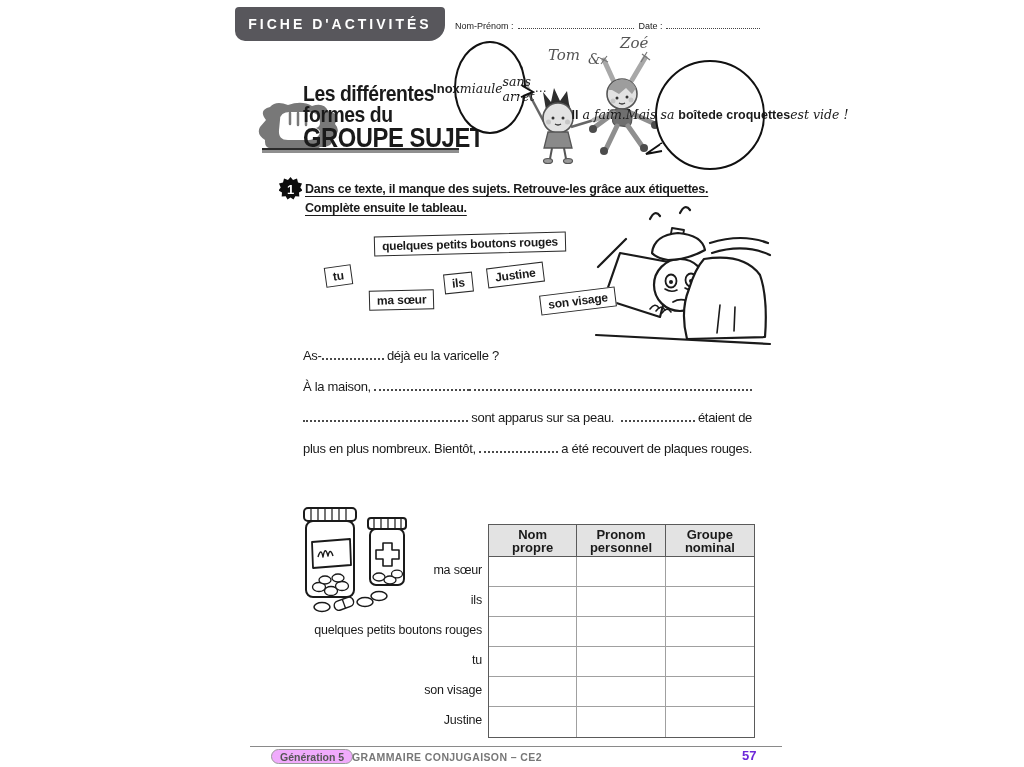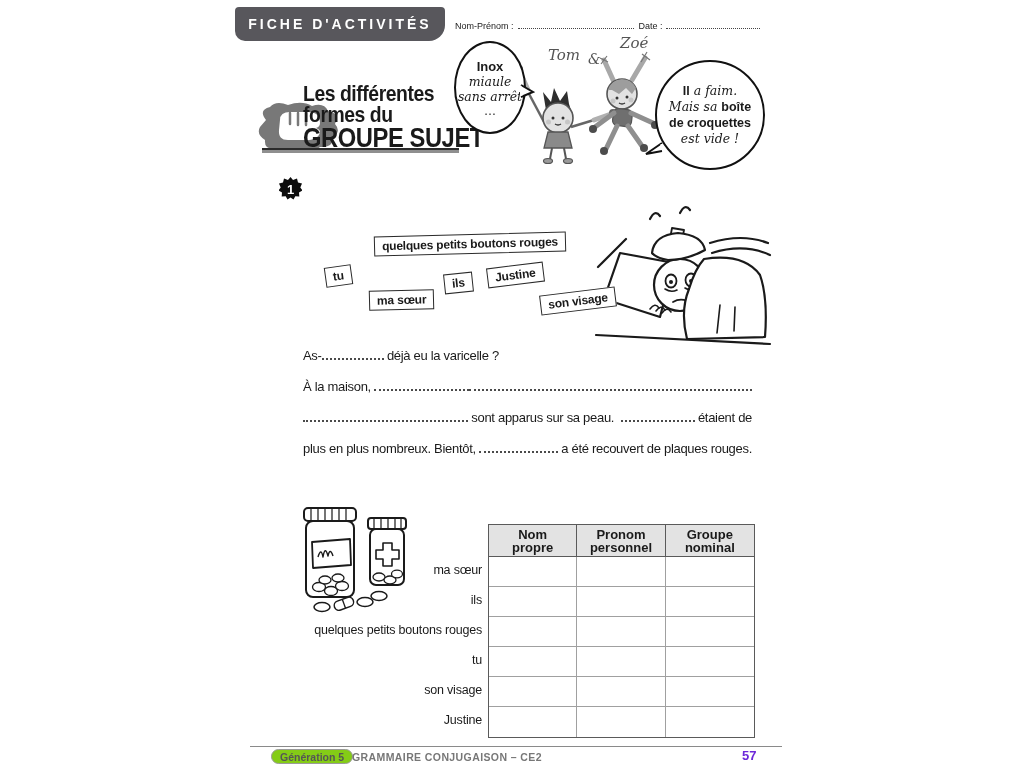--- a/index.html
+++ b/index.html
@@ -15,21 +15,21 @@
   .dotline { border-bottom:1.5px dotted #444; height:1px; align-self:flex-end; margin:0 4px 2px 4px; }
   #dots-name { flex:1.25; } #dots-date { flex:1; }
 
   
   #title { left:303px; top:83px; width:260px; transform:scaleX(0.88); transform-origin:0 0; }
   .t12 { font-size:22px; font-weight:800; letter-spacing:-0.5px; line-height:21px; white-space:nowrap; }
   .t3  { font-size:27px; font-weight:800; letter-spacing:-0.5px; line-height:26px; white-space:nowrap; }
   #title-underline { left:262px; top:148px; width:197px; height:5px; background:#8f8f8f; border-top:2px solid #2b2b2b; }
 
   
-  .bubble { background:#fff; border:2px solid #111; display:flex; flex-direction:column; align-items:center; justify-content:center; text-align:center; z-index:3; }
+  .bubble { background:#fff; border:2px solid #111; display:flex; flex-direction:row; align-items:center; justify-content:center; text-align:left; z-index:3; }
   #bubble-left { left:454px; top:41px; width:72px; height:93px; border-radius:50%; padding-top:2px; }
   #bubble-right { left:655px; top:60px; width:110px; height:110px; border-radius:50%; }
   .script { font-family:"DejaVu Serif",serif; font-style:italic; }
   .bL1 { font-weight:bold; font-size:13px; }
   .bL2 { font-size:12.5px; line-height:15px; }
   .bR  { font-size:12.5px; line-height:16px; white-space:nowrap; }
   .bbold { font-weight:bold; font-family:"Liberation Sans",sans-serif; font-style:normal; font-size:12.5px; }
   .tail { z-index:4; }
 
   
@@ -58,21 +58,21 @@
   #table-body { display:grid; grid-template-columns:1fr 1fr 1fr; }
   .td { height:30px; border-right:1px solid var(--cell-border,#a0a0a0); border-bottom:1px solid var(--cell-border,#a0a0a0); background:#fff; }
   .td:nth-child(3n) { border-right:none; }
   .td:nth-last-child(-n+3) { border-bottom:none; }
   #row-labels { left:290px; top:555px; width:192px; }
   .rlabel { height:30px; display:flex; align-items:center; justify-content:flex-end; font-size:12.5px; letter-spacing:-0.2px; white-space:nowrap; }
 
   
   #footer-line { left:250px; top:746px; width:532px; border-top:1.5px solid #8a8a8a; }
   #footer-badge { left:271px; top:749px; border:1.5px solid #9a9a9a; border-radius:9px; padding:0.5px 8px;
-    font-size:10.5px; font-weight:bold; color:#555; background:#84cc16; }
+    font-size:10.5px; font-weight:bold; color:#555; background:#f0abfc; }
   #footer-series { left:352px; top:751px; font-size:10.5px; font-weight:bold; color:#777; letter-spacing:0.4px;text-align:right; }
   #page-number { left:742px; top:748px; font-size:13px; font-weight:bold; color:#6d28d9; }
 </style>
 </head>
 <body>
 
 <div id="page">
 
   <div id="banner" class="abs">FICHE D'ACTIVITÉS</div>
   <div id="namedate" class="abs">
@@ -164,20 +164,24 @@
   <svg class="abs tail" style="left:645px; top:140px;" width="18" height="18" viewBox="0 0 18 18">
     <path d="M17,3 L1,14 L17,11" fill="#fff" stroke="#111" stroke-width="2"></path>
     <path d="M17,4 L17,10" stroke="#fff" stroke-width="3"></path>
   </svg>
 
   <svg id="ex-badge" class="abs" viewBox="0 0 23 23">
     <polygon points="11.5,0 14,3 18,1.5 19,5.5 23,6.5 21.3,10.5 23.5,13.5 20,15.5 20.3,19.5 16.3,19.3 14.5,22.5 11.5,20.5 8.5,22.5 6.7,19.3 2.7,19.5 3,15.5 -0.5,13.5 1.7,10.5 0,6.5 4,5.5 5,1.5 9,3" fill="#0d0d0d"></polygon>
     <text x="11.5" y="16.5" text-anchor="middle" font-size="13" font-weight="bold" fill="#fff">1</text>
   </svg>
 
+  <div id="instruction" class="abs">
+    <div>Dans ce texte, il manque des sujets. Retrouve-les grâce aux étiquettes.</div>
+    <div>Complète ensuite le tableau.</div>
+  </div>
 
   <div class="tag" style="left:374px; top:234px; transform:rotate(-1.5deg);">quelques petits boutons rouges</div>
   <div class="tag" style="left:325px; top:266px; transform:rotate(-8deg);">tu</div>
   <div class="tag" style="left:444px; top:273px; transform:rotate(-6deg);">ils</div>
   <div class="tag" style="left:487px; top:265px; transform:rotate(-7deg);">Justine</div>
   <div class="tag" style="left:369px; top:290px; transform:rotate(-1.5deg);">ma sœur</div>
   <div class="tag" style="left:540px; top:291px; transform:rotate(-7deg);">son visage</div>
 
   <svg class="abs" style="left:592px; top:203px;" width="180" height="148" viewBox="0 0 180 148">
     <g fill="none" stroke="#1a1a1a" stroke-width="2.2" stroke-linecap="round" stroke-linejoin="round">

